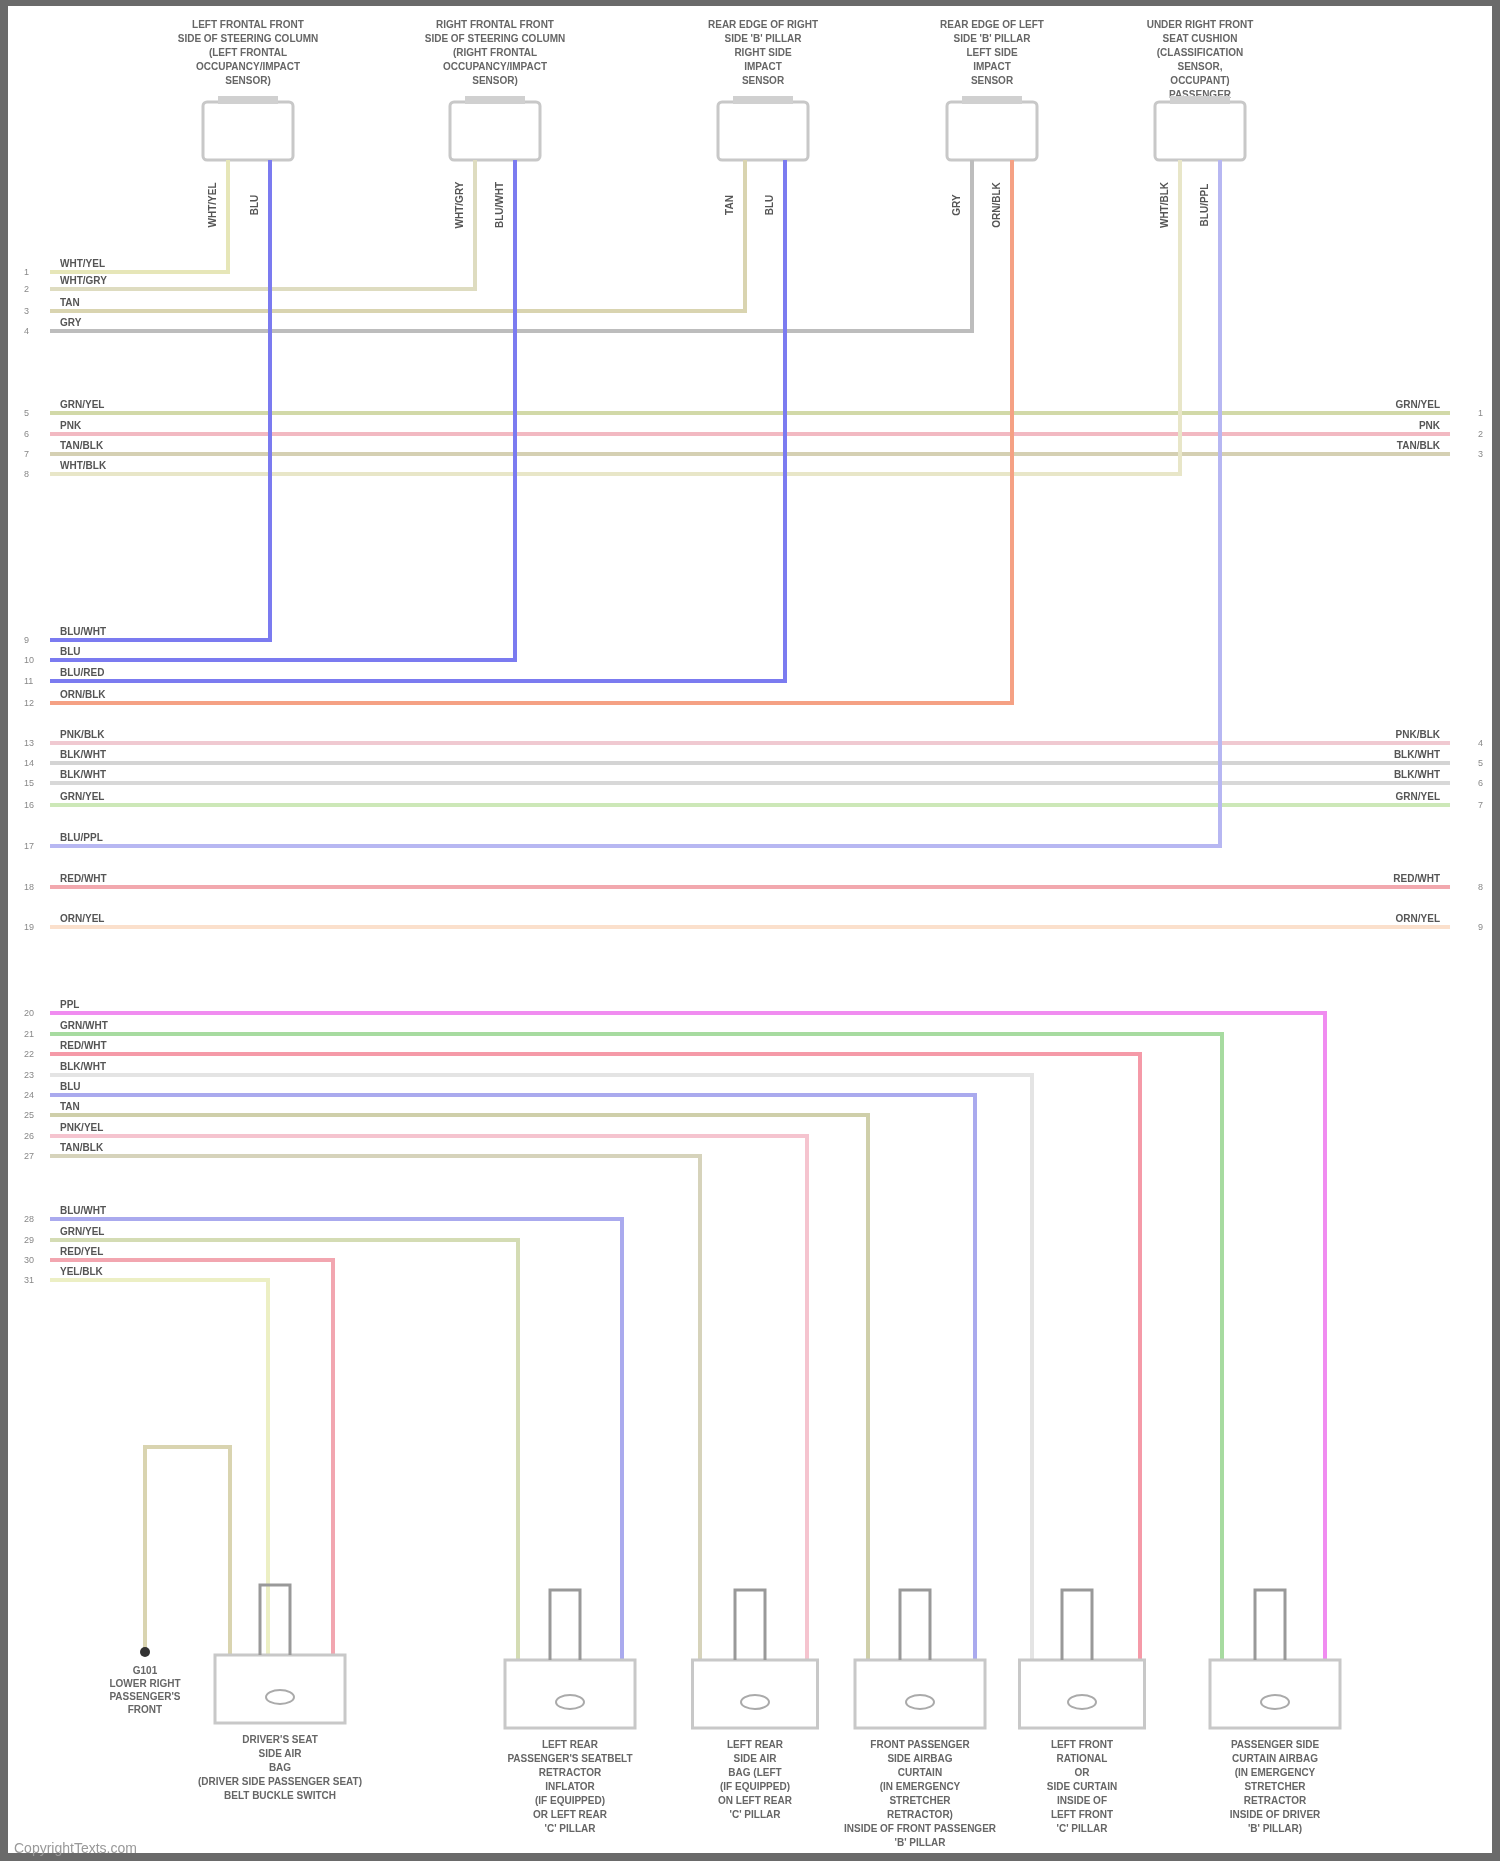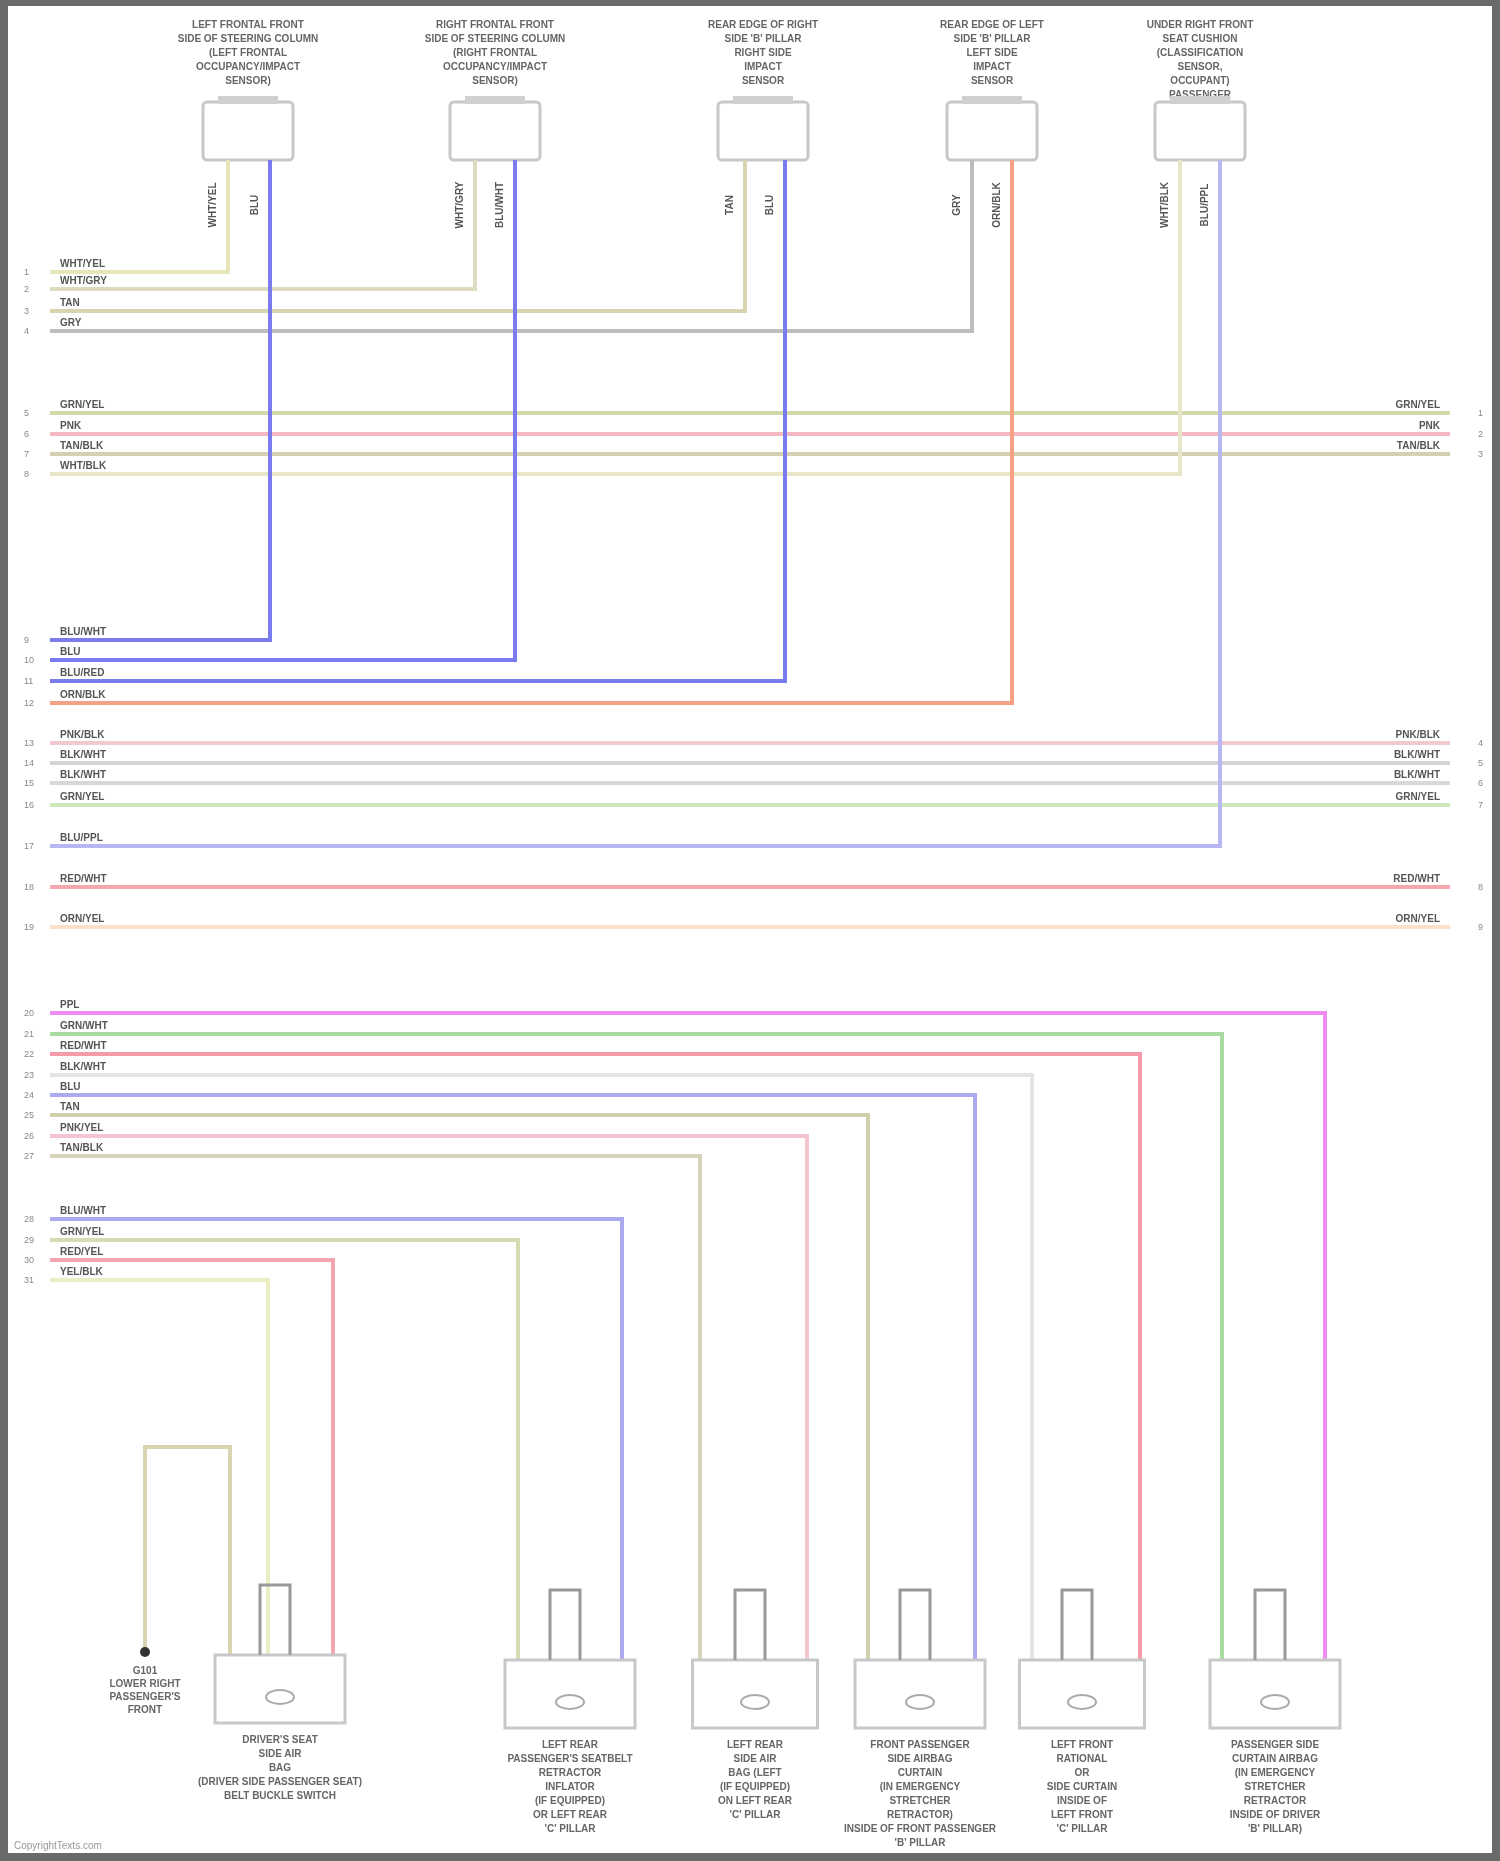--- a/index.html
+++ b/index.html
@@ -4,21 +4,21 @@
 <style>
   html,body{margin:0;padding:0;background:#ffffff;}
   body{width:1500px;height:1861px;overflow:hidden;font-family:"Liberation Sans",sans-serif;}
   #frame{position:absolute;left:0;top:0;width:1500px;height:1861px;box-sizing:border-box;
          border-left:8px solid #6a6a6a;border-top:6px solid #6a6a6a;border-right:8px solid #6a6a6a;border-bottom:8px solid #6a6a6a;background:#fff;}
   svg{position:absolute;left:0;top:0;}
   .lbl{font-family:"Liberation Sans",sans-serif;font-size:10px;font-weight:bold;fill:#555;}
   .comp{font-family:"Liberation Sans",sans-serif;font-size:10px;font-weight:bold;fill:#666;text-anchor:middle;}
   .pin{font-family:"Liberation Sans",sans-serif;font-size:9px;fill:#888;}
   .box{fill:#fff;stroke:#c8c8c8;stroke-width:3;}
-  .footer{position:absolute;left:14px;top:1840px;font-size:10px;color:#999;}
+  .footer{position:absolute;left:14px;top:1840px;font-size:14px;color:#999;}
 </style>
 </head>
 <body>
 
 <div id="frame"></div>
 
 <svg id="diagram" width="1500" height="1861" viewBox="0 0 1500 1861" xmlns="http://www.w3.org/2000/svg">
     <text x="248" y="28" class="comp">LEFT FRONTAL FRONT</text>
     <text x="248" y="42" class="comp">SIDE OF STEERING COLUMN</text>
     <text x="248" y="56" class="comp">(LEFT FRONTAL</text>

